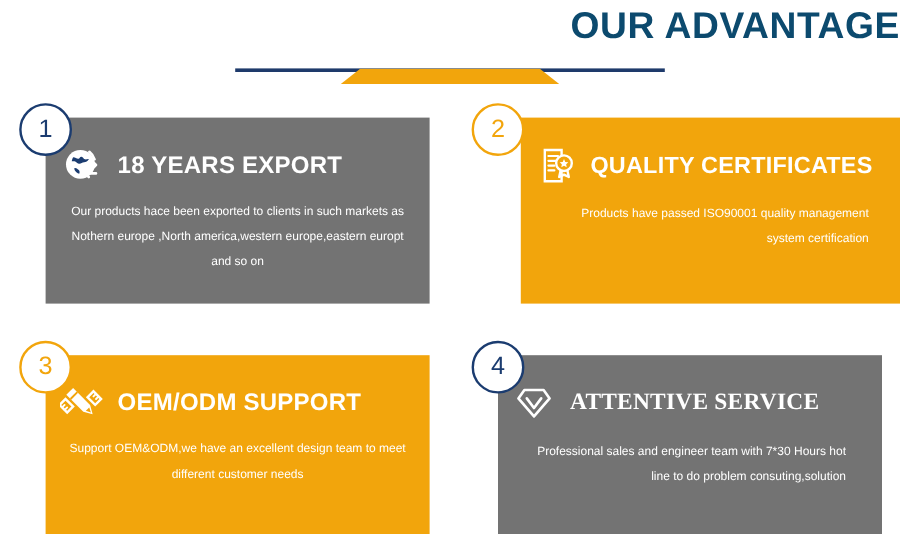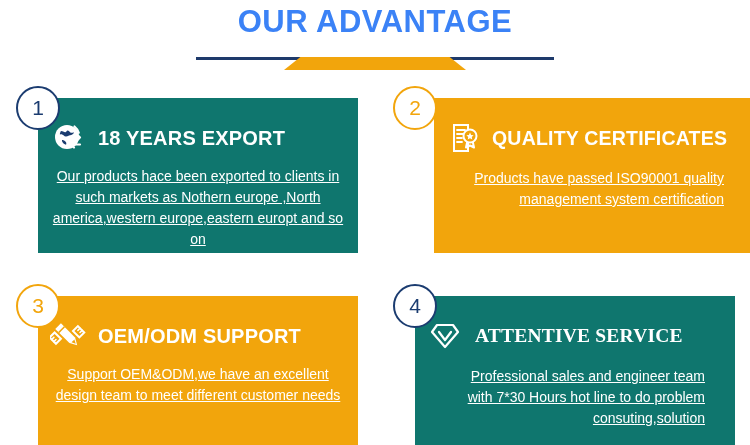--- a/index.html
+++ b/index.html
@@ -21,25 +21,25 @@
     left: 0;
     top: 0;
     width: 750px;
     height: 78px;
   }
   .page-title {
     position: absolute;
     left: 0;
     top: 2px;
     width: 750px;
-    text-align: center;
+    text-align: right;
     font-size: 31px;
     font-weight: bold;
     letter-spacing: 0.5px;
-    color: #3b82f6;
+    color: #0c4a6e;
     line-height: 40px;
   }
   .divider {
     position: absolute;
     left: 196px;
     top: 54px;
     width: 358px;
     height: 18px;
   }
   .divider-line {
@@ -66,21 +66,21 @@
     left: 0;
     top: 78px;
     width: 750px;
     height: 367px;
   }
   .card {
     position: absolute;
     box-sizing: border-box;
     padding: 0;
   }
-  .card.navy { background: #0f766e; }
+  .card.navy { background: #737373; }
   .card.amber { background: #F2A50C; }
 
   .card-1 { left: 38px;  top: 20px;  width: 320px; height: 155px; }
   .card-2 { left: 434px; top: 20px;  width: 320px; height: 155px; }
   .card-3 { left: 38px;  top: 218px; width: 320px; height: 152px; }
   .card-4 { left: 415px; top: 218px; width: 320px; height: 152px; }
 
   .card-head {
     display: flex;
     align-items: center;
@@ -102,26 +102,25 @@
     font-weight: bold;
     letter-spacing: 0.2px;
     margin-left: 10px;
     white-space: nowrap;
   }
   .card-2 .card-title { font-size: 19.5px; margin-left: 8px; }
   .card-4 .card-title { font-size: 19.5px; margin-left: 10px; font-family: Liberation Serif, serif; }
 
   .card-body {
     color: #ffffff;
-    font-size: 14px;
+    font-size: 10px;
     line-height: 21px;
     text-align: center;
     margin-top: 8px;
     padding: 0 14px;
-    text-decoration: underline;
   }
   .card-2 .card-body,
   .card-4 .card-body { padding: 0 30px; margin-top: 10px; text-align: right; }
 
   
   .badge {
     position: absolute;
     width: 44px;
     height: 44px;
     border-radius: 50%;

